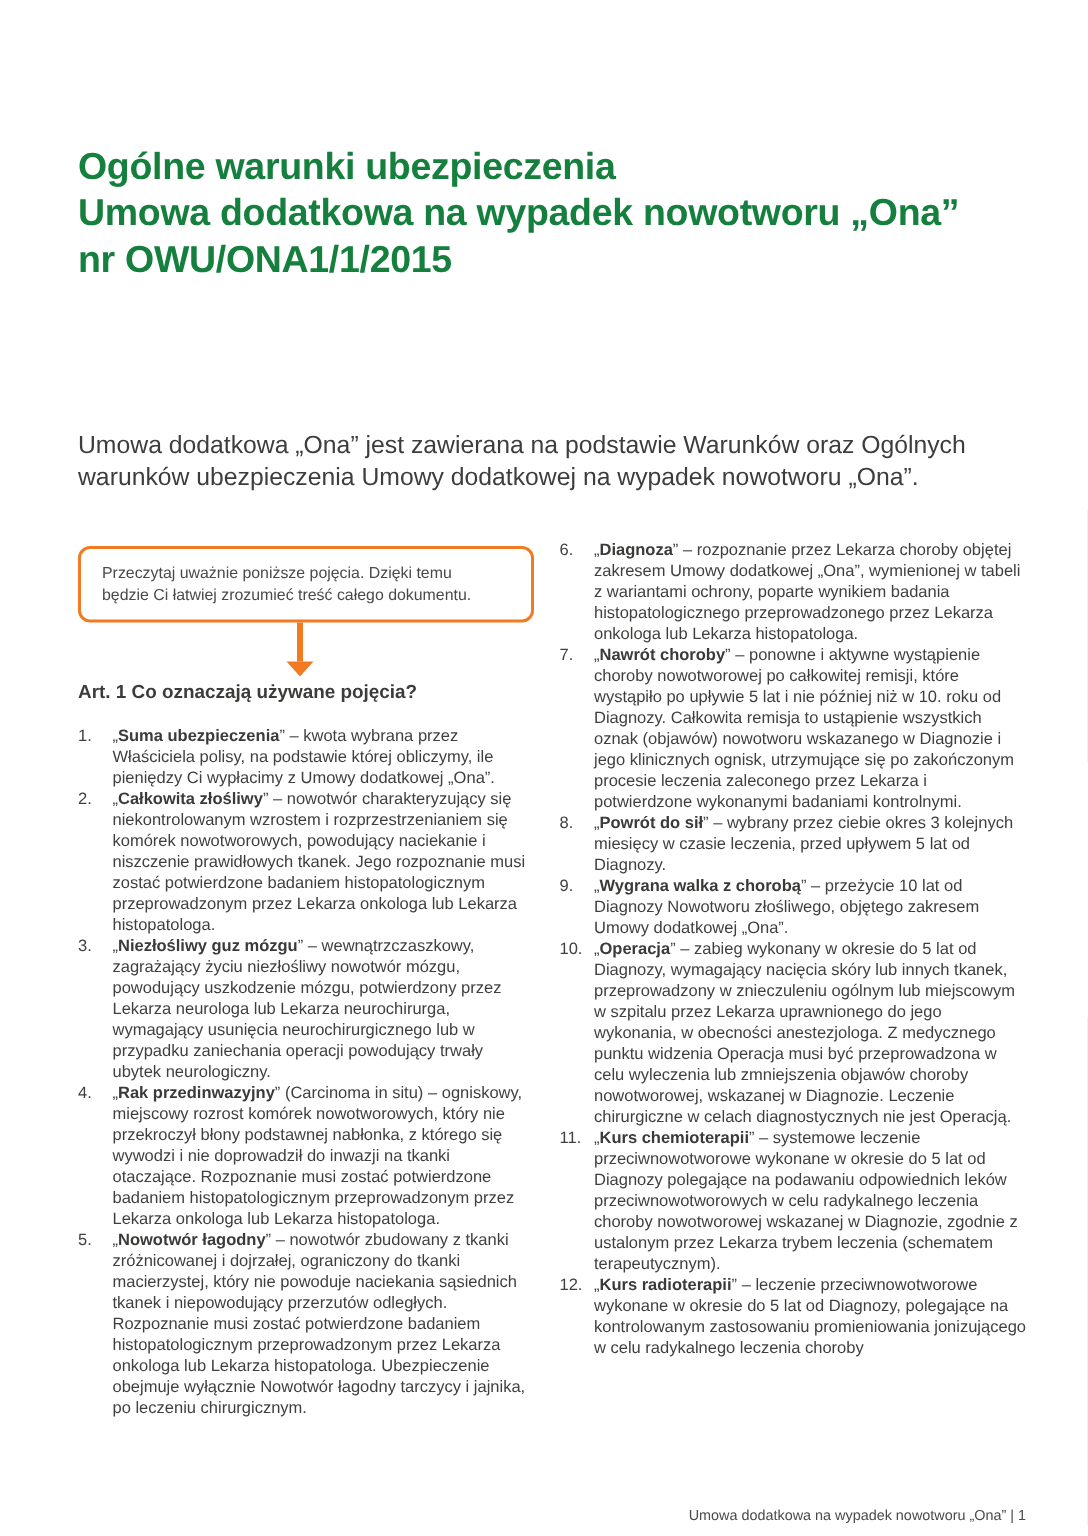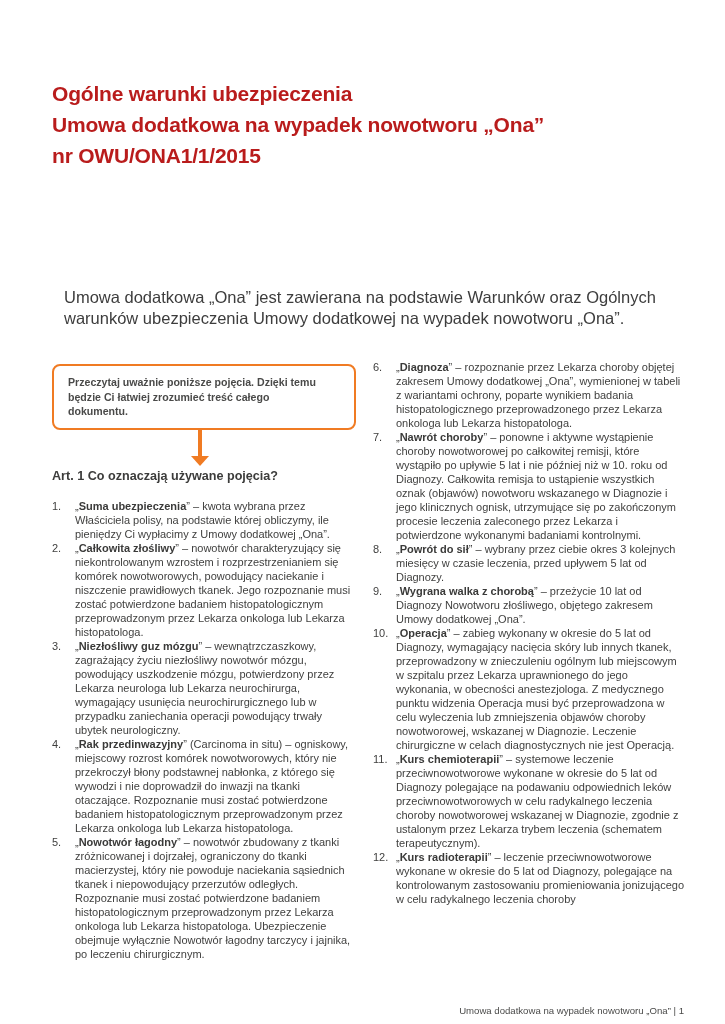--- a/index.html
+++ b/index.html
@@ -6,42 +6,42 @@
   .page{
     position:relative;
     width:725px;height:1024px;
     margin:0 auto;
     background:#ffffff;
     font-family:"Liberation Sans","DejaVu Sans",sans-serif;
     color:#3c3c3b;
     overflow:hidden;
   }
   .doc-title{
-    position:absolute;left:52px;top:64px;width:620px;
-    color:#b91c1c;
-    font-size:21px;font-weight:bold;line-height:31px;
+    position:absolute;left:52px;top:79px;width:620px;
+    color:#15803d;
+    font-size:25px;font-weight:bold;line-height:31px;
     letter-spacing:-0.2px;
   }
   .doc-title .t-line{display:block;}
   .intro{
-    position:absolute;left:64px;top:270px;width:612px;
+    position:absolute;left:52px;top:270px;width:612px;
     font-size:16.5px;line-height:21.5px;color:#3d3d3d;
   }
   .columns{
     position:absolute;left:52px;top:356px;width:632px;
     display:flex;gap:17px;align-items:flex-start;
   }
   .col-left{width:304px;flex:0 0 304px;}
   .col-right{width:311px;flex:0 0 311px;}
   .note-box{
     margin-top:8px;
     border:2px solid #f07b23;
     border-radius:8px;
     padding:9px 28px 9px 14px;
-    font-size:10.6px;font-weight:bold;line-height:14.5px;
+    font-size:10.6px;font-weight:normal;line-height:14.5px;
     color:#4a4a49;
   }
   .arrow{
     position:relative;height:38px;margin-top:0;
   }
   .arrow .stem{
     position:absolute;left:146px;top:0;
     width:4px;height:26px;background:#f07b23;
   }
   .arrow .head{

